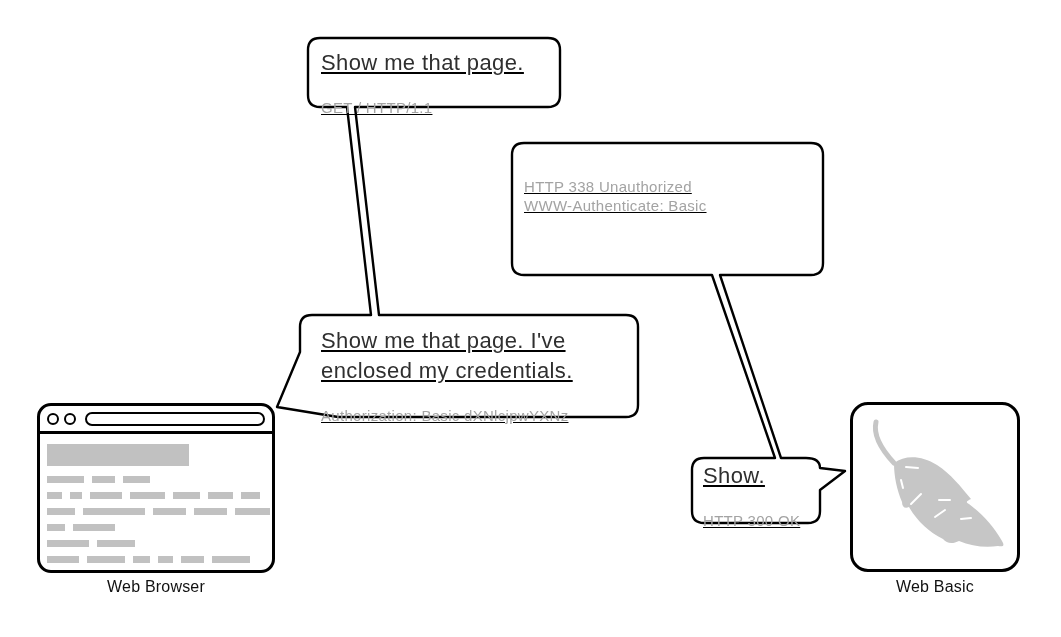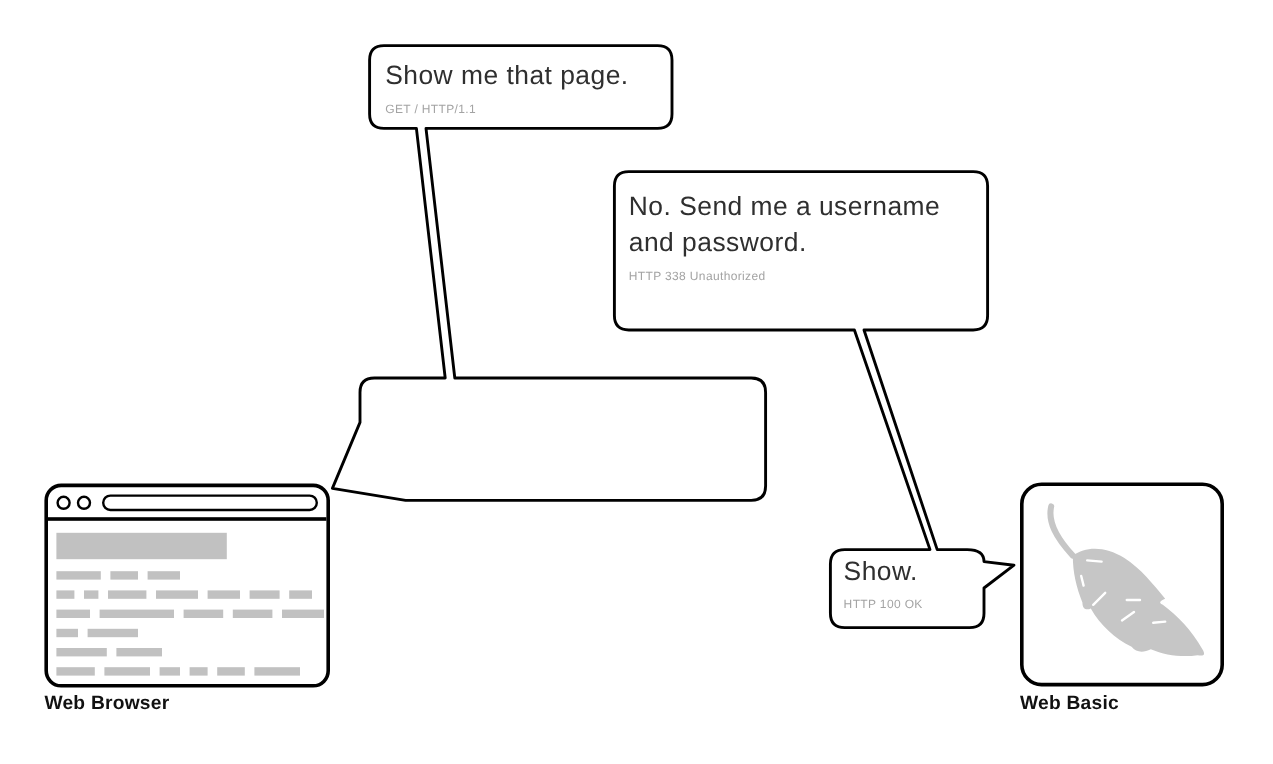--- a/index.html
+++ b/index.html
@@ -10,43 +10,43 @@
     --feather:#c6c6c6;
     --bg:#ffffff;
   }
   html,body{margin:0;padding:0;background:var(--bg);}
   body{font-family:"Liberation Sans", sans-serif;}
   .stage{position:relative;width:1061px;height:637px;background:var(--bg);overflow:hidden;}
 
   .overlay{position:absolute;left:0;top:0;width:1061px;height:637px;}
   .bubble-path{fill:none;stroke:var(--outline);stroke-width:2.4;stroke-linejoin:round;}
 
-  .bubble-text{position:absolute;}
+  .bubble-text{position:absolute;text-decoration:underline;}
   .bubble-text .main{font-size:22px;line-height:30px;letter-spacing:0.4px;color:var(--main-text);white-space:nowrap;}
-  .bubble-text .sub{margin-top:4px;font-size:10px;line-height:19px;letter-spacing:0.3px;color:var(--sub-text);white-space:nowrap;}
+  .bubble-text .sub{margin-top:20px;font-size:15px;line-height:19px;letter-spacing:0.3px;color:var(--sub-text);white-space:nowrap;}
 
   
   .browser{position:absolute;left:37px;top:403px;width:238px;height:170px;border:3px solid var(--outline);
            border-radius:14px;box-sizing:border-box;background:var(--bg);}
   .browser-topbar{height:28px;border-bottom:3px solid var(--outline);display:flex;align-items:center;
                   padding:0 7px;gap:5px;box-sizing:border-box;}
   .win-dot{width:12px;height:12px;border:2px solid var(--outline);border-radius:50%;box-sizing:border-box;flex:0 0 auto;}
   .address-bar{flex:1;height:14px;border:2px solid var(--outline);border-radius:8px;box-sizing:border-box;margin-left:4px;}
   .browser-content{padding:8px 7px 0 7px;}
   .sk-heading{height:22px;background:var(--sk-gray);margin:2px 0 10px 0;}
   .sk-row{display:flex;gap:8px;height:7px;margin-bottom:9px;}
   .sk-block{height:7px;background:var(--sk-gray);flex:0 0 auto;}
 
   
   .server{position:absolute;left:850px;top:402px;width:170px;height:170px;border:3px solid var(--outline);
           border-radius:18px;box-sizing:border-box;background:var(--bg);}
   .server svg{display:block;width:164px;height:164px;}
 
-  .entity-label{position:absolute;top:578px;font-size:16px;font-weight:bold;color:#111;
-                letter-spacing:0.2px;}
+  .entity-label{position:absolute;top:578px;font-size:16px;font-weight:normal;color:#111;
+                text-align:center;letter-spacing:0.2px;}
   .entity-label.browser-label{left:37px;width:238px;}
   .entity-label.server-label{left:850px;width:170px;}
 
   
   .bt-1{left:321px;top:48px;}
   .bt-2{left:524px;top:157px;}
   .bt-3{left:321px;top:326px;}
   .bt-4{left:703px;top:461px;}
 </style>
 </head>
@@ -68,36 +68,42 @@
   <div class="bubble-text bt-1">
     <div class="main">
       <div>Show me that page.</div>
     </div>
     <div class="sub">
       <div>GET / HTTP/1.1</div>
     </div>
   </div>
 
   <div class="bubble-text bt-2">
-    <div class="main">
-      <div>No. Send me a username</div>
-      <div>and password.</div>
-    </div>
     <div class="sub">
       <div>HTTP 338 Unauthorized</div>
+      <div>WWW-Authenticate: Basic</div>
     </div>
   </div>
 
+  <div class="bubble-text bt-3">
+    <div class="main">
+      <div>Show me that page. I've</div>
+      <div>enclosed my credentials.</div>
+    </div>
+    <div class="sub">
+      <div>Authorization: Basic dXNlcjpwYXNz</div>
+    </div>
+  </div>
 
   <div class="bubble-text bt-4">
     <div class="main">
       <div>Show.</div>
     </div>
     <div class="sub">
-      <div>HTTP 100 OK</div>
+      <div>HTTP 300 OK</div>
     </div>
   </div>
 
   <div class="browser">
     <div class="browser-topbar">
       <div class="win-dot"></div>
       <div class="win-dot"></div>
       <div class="address-bar"></div>
     </div>
     <div class="browser-content">

